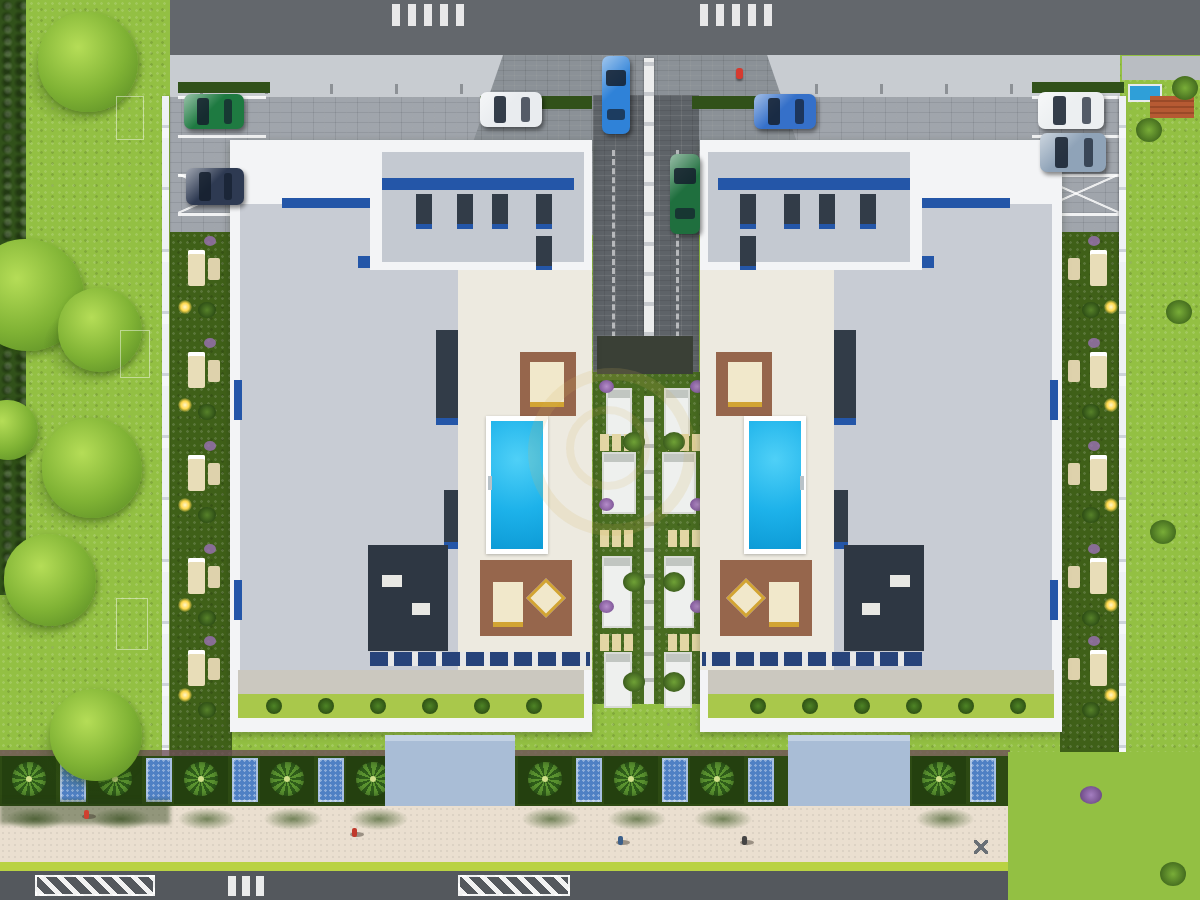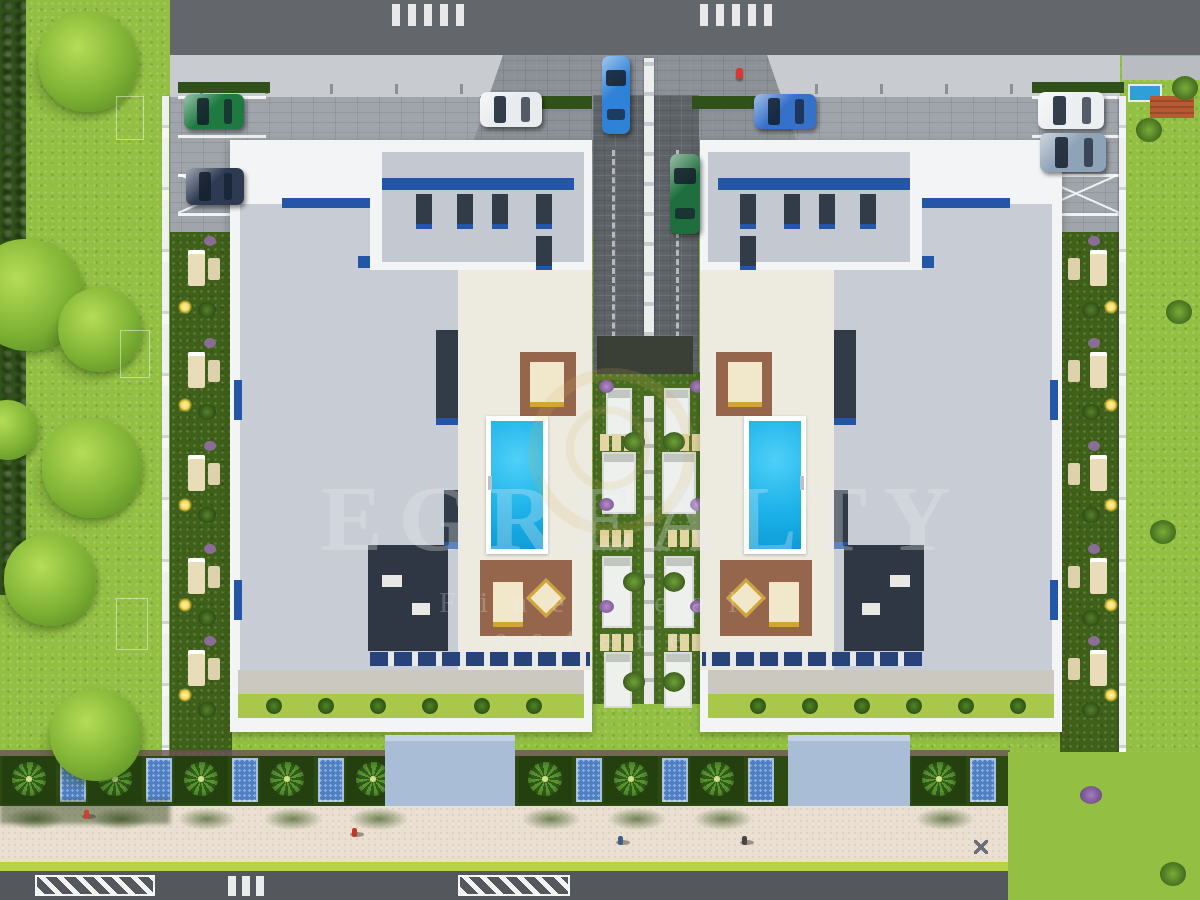--- a/index.html
+++ b/index.html
@@ -413,15 +413,13 @@
       <div class="abs" style="left: 618px; top: 836px; width: 5px; height: 9px; border-radius: 2px; background: rgb(59, 95, 138);"></div>
       <div class="abs" style="left: 740px; top: 840px; width: 14px; height: 5px; border-radius: 50%; background: rgba(60, 50, 40, 0.45);"></div>
       <div class="abs" style="left: 742px; top: 836px; width: 5px; height: 9px; border-radius: 2px; background: rgb(68, 68, 68);"></div>
       <div class="abs" style="left: 82px; top: 814px; width: 14px; height: 5px; border-radius: 50%; background: rgba(60, 50, 40, 0.45);"></div>
       <div class="abs" style="left: 84px; top: 810px; width: 5px; height: 9px; border-radius: 2px; background: rgb(208, 64, 48);"></div>
       <div class="abs" style="left: 974px; top: 840px; width: 14px; height: 14px; background: linear-gradient(45deg, transparent 42%, rgb(106, 112, 118) 42%, rgb(106, 112, 118) 58%, transparent 58%), linear-gradient(-45deg, transparent 42%, rgb(106, 112, 118) 42%, rgb(106, 112, 118) 58%, transparent 58%);"></div>
     </div>
 
   <div class="abs" style="left:528px;top:368px;width:144px;height:144px;border-radius:50%;border:12px solid rgba(214,178,94,.16);"></div>
   <div class="abs" style="left:566px;top:406px;width:68px;height:68px;border-radius:50%;border:8px solid rgba(214,178,94,.14);"></div>
-  <div class="abs watermark-title" style="left:320px;top:468px;width:560px;font-size:94px;line-height:100px;">EGREALTY</div>
-  <div class="abs watermark-sub" style="left:320px;top:584px;width:560px;font-size:30px;line-height:36px;">Fine real estate</div>
 </div>
 
 </body></html>

